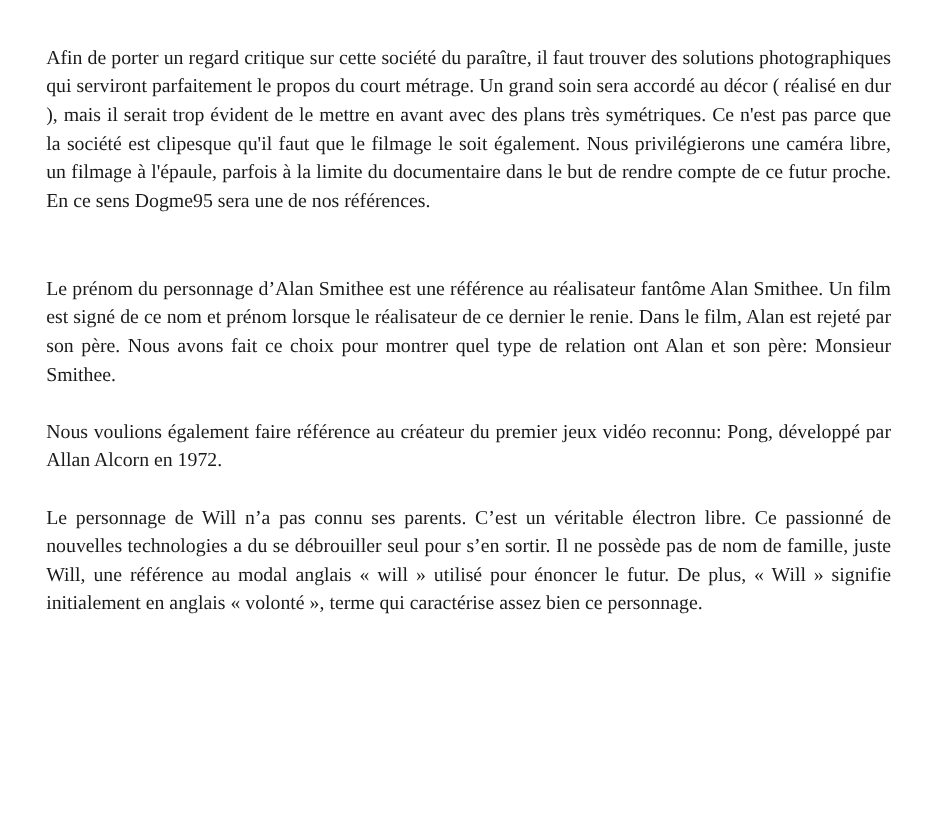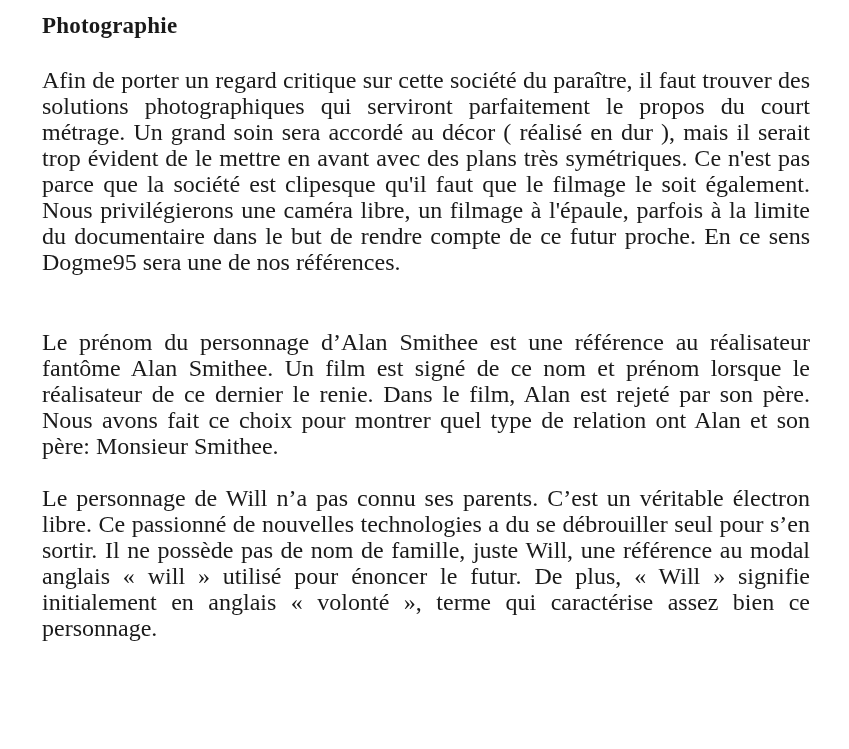--- a/index.html
+++ b/index.html
@@ -25,39 +25,39 @@
     font-weight: 700;
     line-height: 28px;
     margin: 0;
     letter-spacing: 0.2px;
     color: #1a1a1a;
   }
   .section + .section {
     margin-top: 54px;
   }
   .body-paragraph {
-    font-size: 24px;
+    font-size: 18px;
     line-height: 26px;
     text-align: justify;
     margin: 27px 0 0 0;
     hyphens: none;
     color: #1a1a1a;
   }
   .body-paragraph + .body-paragraph {
     margin-top: 26px;
   }
 </style>
 </head>
 <body>
 
 <div class="page">
 
   <section class="section">
-    <h1 class="section-heading">Photographie</h1>
     <p class="body-paragraph">Afin de porter un regard critique sur cette société du paraître, il faut trouver des solutions photographiques qui serviront parfaitement le propos du court métrage. Un grand soin sera accordé au décor ( réalisé en dur ), mais il serait trop évident de le mettre en avant avec des plans très symétriques. Ce n'est pas parce que la société est clipesque qu'il faut que le filmage le soit également. Nous privilégierons une caméra libre, un filmage à l'épaule, parfois à la limite du documentaire dans le but de rendre compte de ce futur proche. En ce sens Dogme95 sera une de nos références.</p>
   </section>
 
   <section class="section">
     <p class="body-paragraph">Le prénom du personnage d’Alan Smithee est une référence au réalisateur fantôme Alan Smithee. Un film est signé de ce nom et prénom lorsque le réalisateur de ce dernier le renie. Dans le film, Alan est rejeté par son père. Nous avons fait ce choix pour montrer quel type de relation ont Alan et son père: Monsieur Smithee.</p>
+    <p class="body-paragraph">Nous voulions également faire référence au créateur du premier jeux vidéo reconnu: Pong, développé par Allan Alcorn en 1972.</p>
     <p class="body-paragraph">Le personnage de Will n’a pas connu ses parents. C’est un véritable électron libre. Ce passionné de nouvelles technologies a du se débrouiller seul pour s’en sortir. Il ne possède pas de nom de famille, juste Will, une référence au modal anglais « will » utilisé pour énoncer le futur. De plus, « Will » signifie initialement en anglais « volonté », terme qui caractérise assez bien ce personnage.</p>
   </section>
 
 </div>
 
 </body></html>

